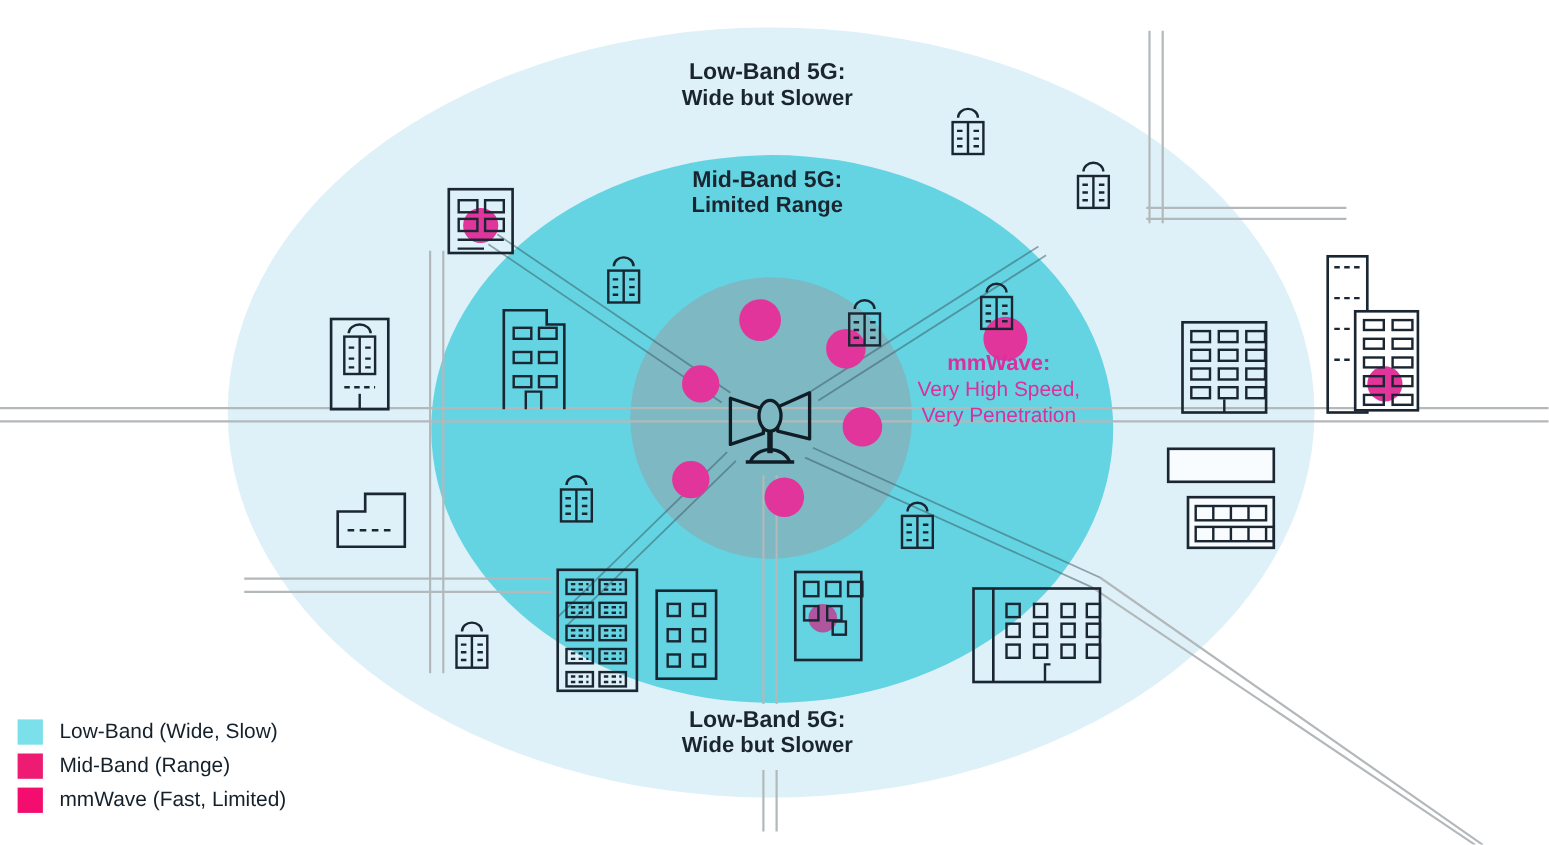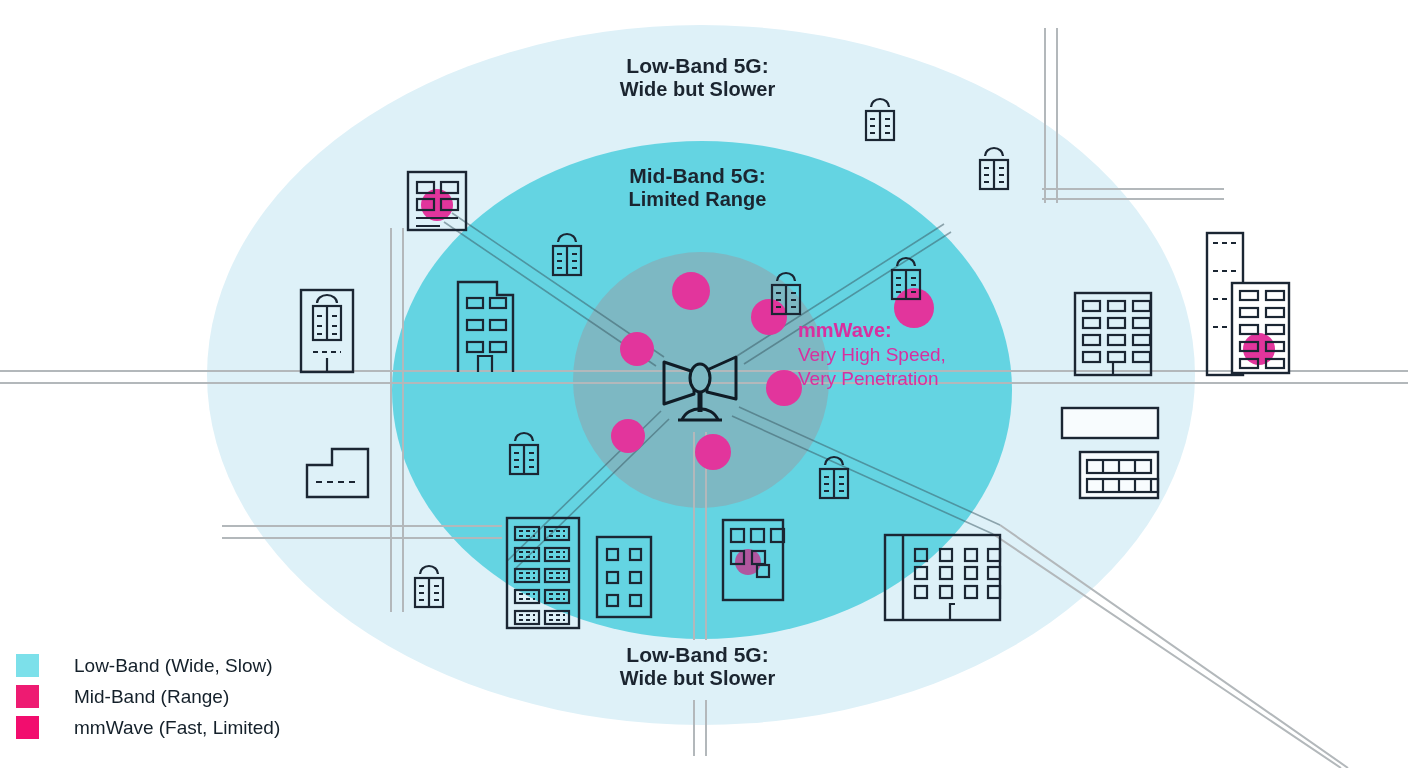--- a/index.html
+++ b/index.html
@@ -2,25 +2,25 @@
 <html><head>
 <meta charset="utf-8">
 <style>
   html,body{margin:0;padding:0;background:#ffffff;}
   #stage{position:relative;width:1408px;height:768px;background:#ffffff;overflow:hidden;
          font-family:"Liberation Sans",sans-serif;}
   #mapsvg{position:absolute;left:0;top:0;}
   .label{position:absolute;text-align:center;color:#1b2530;}
   .label .t{font-weight:700;font-size:21px;line-height:24px;display:block;}
   .label .s{font-weight:700;font-size:20px;line-height:23px;display:block;}
-  .mmwave-label{position:absolute;}
+  .mmwave-label{position:absolute;text-align:center;}
   .mmwave-label .t{font-weight:700;font-size:20px;line-height:25px;display:block;}
   .mmwave-label .s{font-weight:400;font-size:19px;line-height:24px;display:block;}
   #legend{position:absolute;left:16px;top:654px;}
-  .legend-row{display:flex;align-items:flex-start;margin-bottom:8px;gap:20px;}
+  .legend-row{display:flex;align-items:flex-start;margin-bottom:8px;}
   .legend-swatch{width:23px;height:23px;margin-right:15px;flex:0 0 auto;}
   .legend-text{font-size:19px;color:#14202a;line-height:23px;}
   .bstroke{stroke:#1b2633;stroke-width:2.4;fill:none;}
   .wstroke{stroke:#1b2633;stroke-width:2.2;fill:none;}
   .road{stroke:#b3b8bb;stroke-width:2;fill:none;}
   .spoke{stroke:rgba(55,85,95,0.5);stroke-width:1.6;fill:none;}
 </style>
 </head>
 <body>
 
@@ -256,21 +256,21 @@
     <path d="M682 420 C688 405 712 405 718 420"></path>
     <path d="M678 420 H722"></path>
   </g>
 </svg>
 
 <div class="label" style="left:560px;top:54px;width:275px;">
   <span class="t">Low-Band 5G:</span>
   <span class="s">Wide but Slower</span>
 </div>
 
-<div class="label" style="left:560px;top:164px;width:275px;">
+<div class="label" style="left:560px;top:152px;width:275px;">
   <span class="t">Mid-Band 5G:</span>
   <span class="s">Limited Range</span>
 </div>
 
 <div class="mmwave-label" style="left: 798px; top: 318px; width: 220px; color: rgb(217, 47, 159);">
   <span class="t">mmWave:</span>
   <span class="s">Very High Speed,</span>
   <span class="s">Very Penetration</span>
 </div>
 

